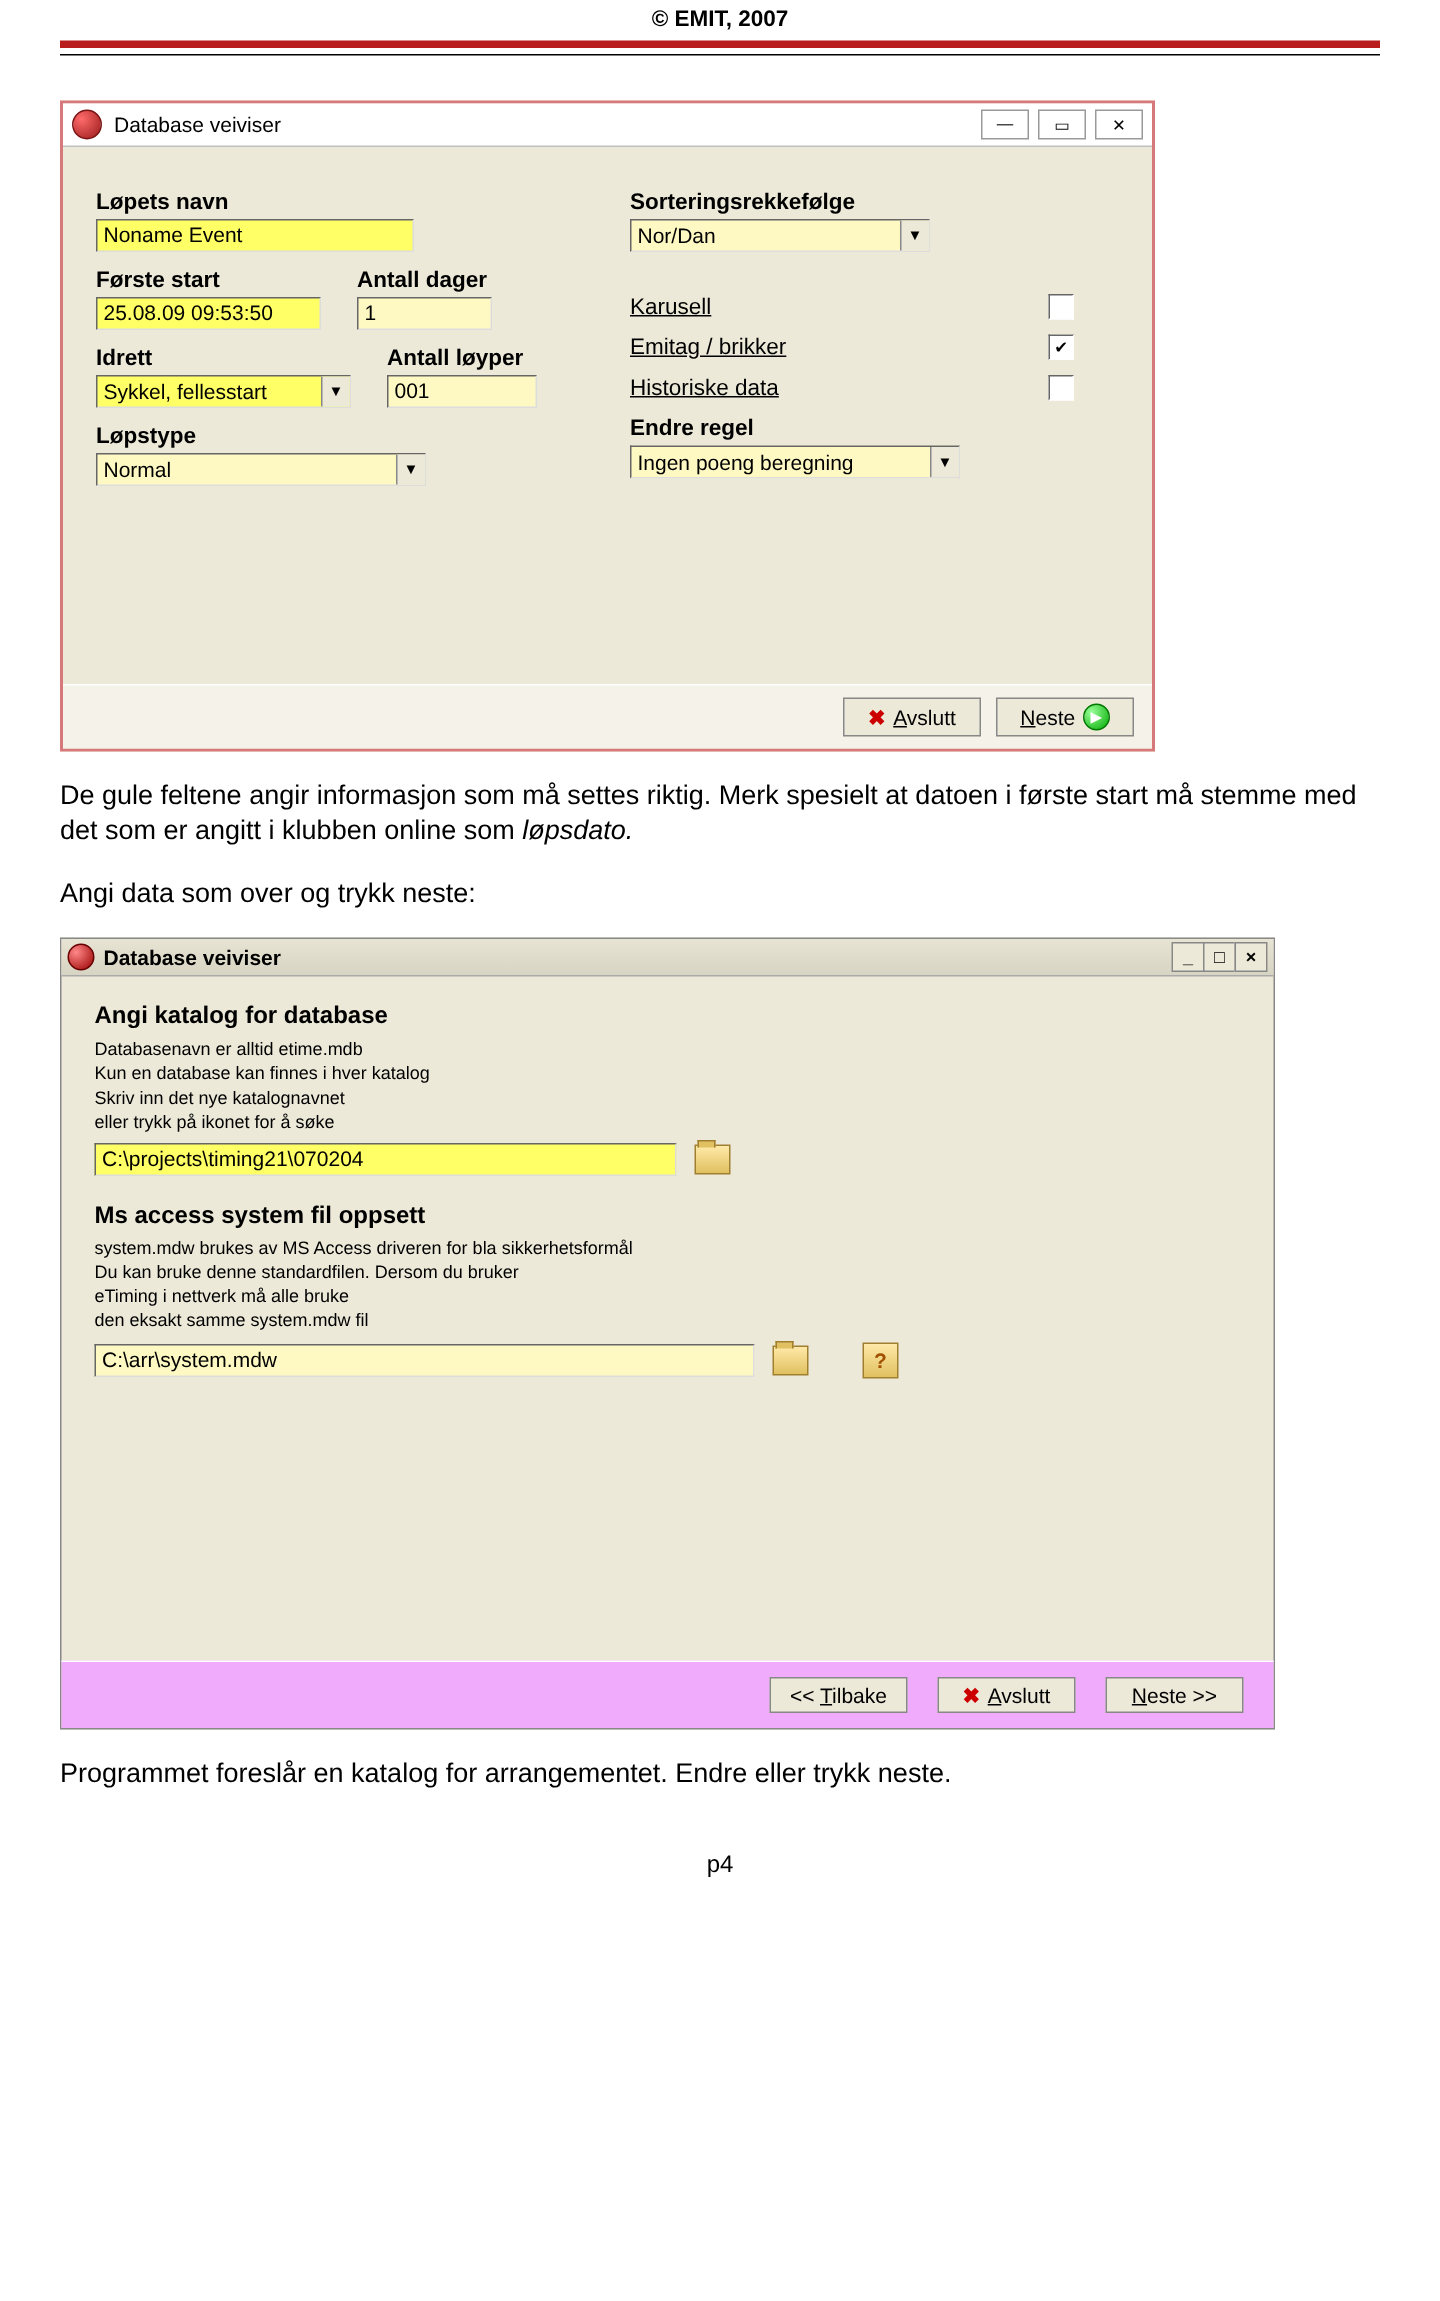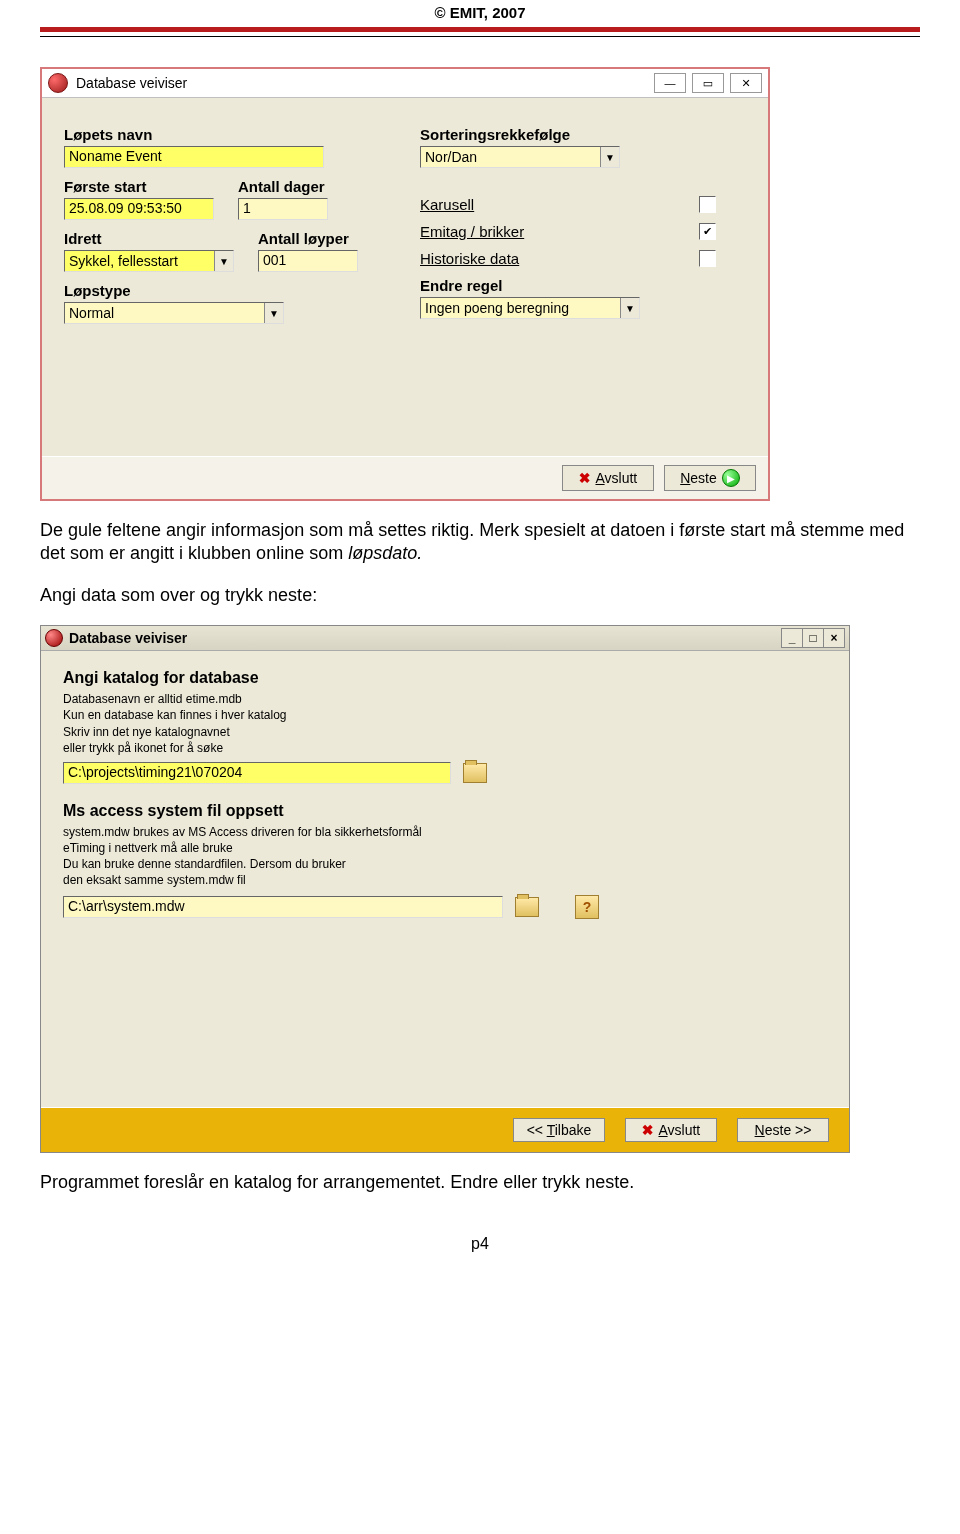--- a/index.html
+++ b/index.html
@@ -200,21 +200,21 @@
   }
   .folder-icon::before {
     content:"";
     position:absolute; top:-4px; left:1px;
     width:10px; height:4px;
     background:#e0c060;
     border:1px solid #a08030;
     border-bottom:none;
   }
   .btnbar2 {
-    background:#eab308;
+    background:#f0abfc;
     border-top: 1px solid #fff;
     padding: 10px 20px;
     display:flex; justify-content:flex-end; gap: 20px;
   }
   .help-icon {
     width:22px;height:22px;
     border:1px solid #a08030;
     background: linear-gradient(#ffe9a8, #e0c060);
     color:#a05000; font-weight:bold;
     display:flex;align-items:center;justify-content:center;
@@ -235,21 +235,21 @@
       <div class="win-btns">
         <div class="win-btn">—</div>
         <div class="win-btn">▭</div>
         <div class="win-btn">✕</div>
       </div>
     </div>
     <div class="content1">
       <div class="cols">
         <div class="colL">
           <div class="lbl">Løpets navn</div>
-          <div class="input yellow" style="width:260px">Noname Event</div>
+          <div class="input yellow" style="width:212px">Noname Event</div>
 
           <div class="field-row">
             <div class="fgroup" style="width:150px">
               <div class="lbl">Første start</div>
               <div class="input yellow">25.08.09 09:53:50</div>
             </div>
             <div class="fgroup" style="width:90px">
               <div class="lbl">Antall dager</div>
               <div class="input">1</div>
             </div>
@@ -338,22 +338,22 @@
       <div class="p2">Kun en database kan finnes i hver katalog</div>
       <div class="p2">Skriv inn det nye katalognavnet</div>
       <div class="p2">eller trykk på ikonet for å søke</div>
       <div class="path-row">
         <div class="input yellow" style="width:388px">C:\projects\timing21\070204</div>
         <div class="folder-icon"></div>
       </div>
 
       <div class="h2">Ms access system fil oppsett</div>
       <div class="p2">system.mdw brukes av MS Access driveren for bla sikkerhetsformål</div>
+      <div class="p2">Du kan bruke denne standardfilen. Dersom du bruker</div>
       <div class="p2">eTiming  i nettverk må alle bruke</div>
-      <div class="p2">Du kan bruke denne standardfilen. Dersom du bruker</div>
       <div class="p2">den eksakt samme system.mdw fil</div>
       <div class="path-row">
         <div class="input" style="width:440px">C:\arr\system.mdw</div>
         <div class="folder-icon"></div>
         <div class="help-icon">?</div>
       </div>
     </div>
     <div class="btnbar2">
       <div class="btn">
         <span>&lt;&lt; <span class="und">T</span>ilbake</span>

